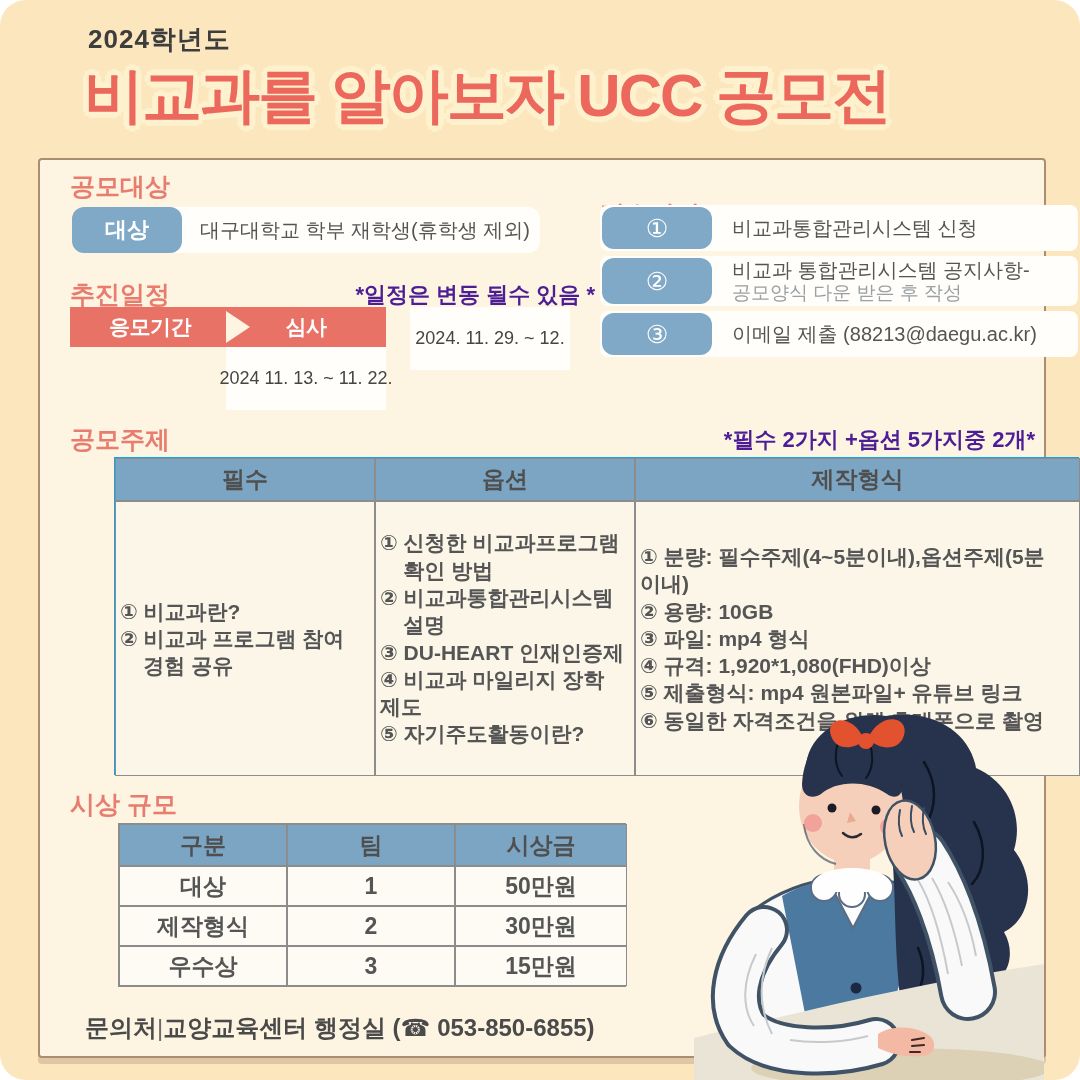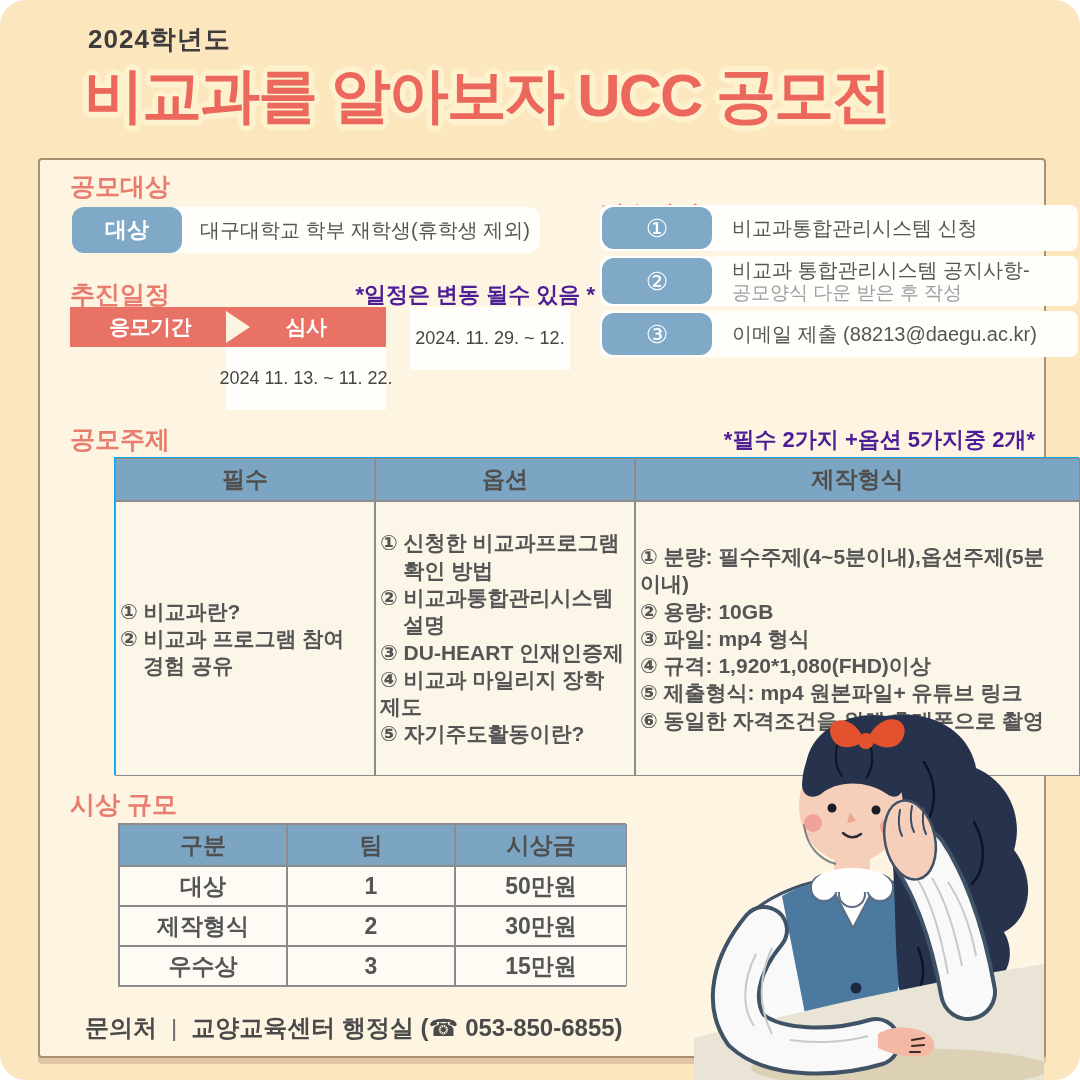--- a/index.html
+++ b/index.html
@@ -101,21 +101,21 @@
   .aw-h{
     background:#7ba5c2;border:1px solid #8c8c8c;color:#4f4f4f;
     font-size:23px;font-weight:700;display:flex;align-items:center;justify-content:center;
   }
   .aw-c{
     background:#fdfbf4;border:1px solid #8c8c8c;color:#555;
     font-size:23px;font-weight:600;display:flex;align-items:center;justify-content:center;
   }
   
   .footer{
-    position:absolute;left:45px;top:852px;display:flex;align-items:center;gap:14px;
+    position:absolute;left:45px;top:852px;display:flex;align-items:center;
     font-size:24px;color:#4a4a4a;font-weight:600;white-space:nowrap;
   }
   .footer .bar{color:#6b6b6b;font-weight:400;}
   
   .girl{position:absolute;left:686px;top:704px;width:358px;height:376px;z-index:5;}
 </style>
 </head>
 <body>
 
 <div id="stage">

